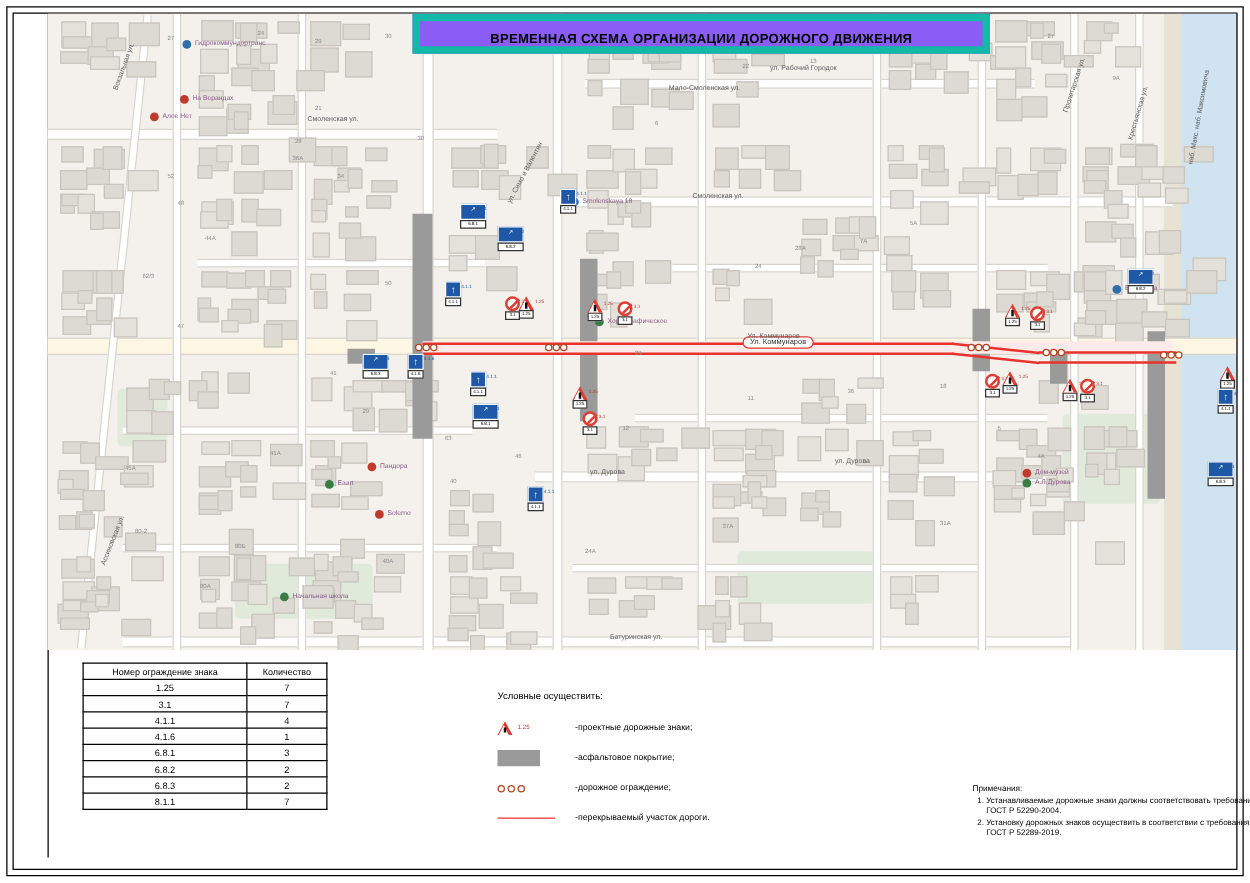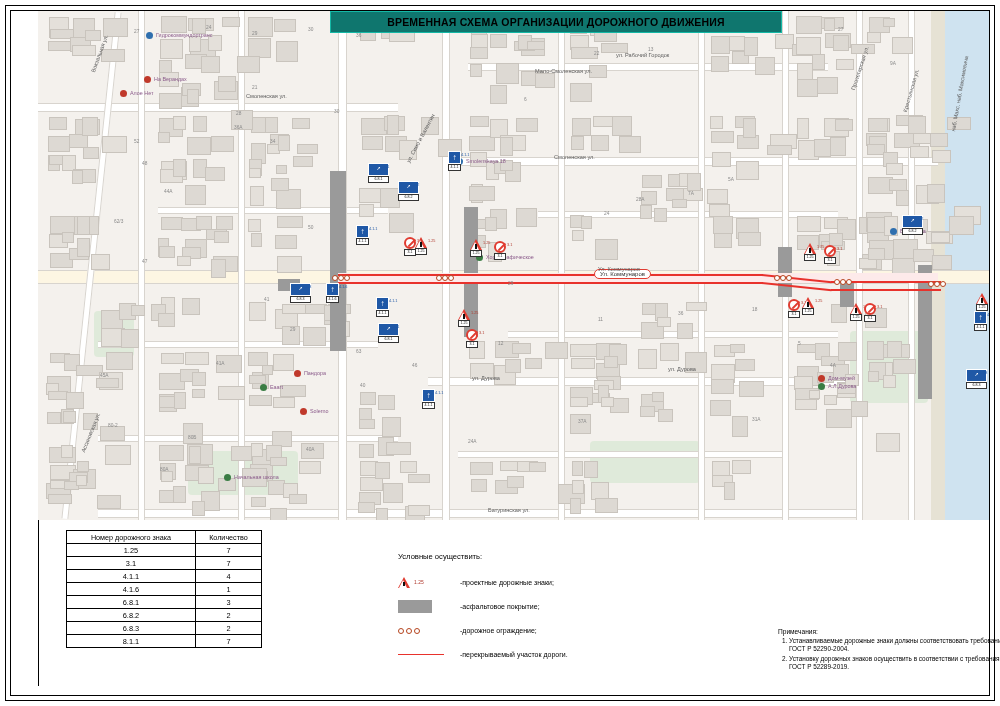--- a/index.html
+++ b/index.html
@@ -46,21 +46,21 @@
   .sign .tri b{position:absolute;left:-1px;top:5.4px;width:2px;height:4.6px;background:#111;z-index:2;display:block;}
   .sign .circ{width:12px;height:12px;border-radius:50%;background:#fff;border:2.4px solid #e03c31;box-sizing:border-box;position:relative;}
   .sign .circ:after{content:"";position:absolute;left:1px;top:3.3px;width:10px;height:2.4px;background:#e03c31;transform:rotate(-45deg);}
   .sign .blue{width:13px;height:13px;background:#1f58a6;border:1px solid #fff;box-sizing:border-box;color:#fff;font-size:8px;line-height:11px;text-align:center;font-weight:bold;}
   .sign .bluerect{background:#1f58a6;border:1px solid #fff;color:#fff;font-size:5px;line-height:8px;text-align:center;padding:0 1px;}
   .plate{background:#fff;border:1px solid #333;color:#111;font-size:3.6px;line-height:5px;text-align:center;padding:0 1px;white-space:nowrap;}
   .sgnlbl{position:absolute;font-size:3.8px;color:#b03a2e;white-space:nowrap;}
   .sgnlbl.b{color:#1f58a6;}
 
   
-  .title-box{position:absolute;left:330px;top:11px;width:450px;height:20px;border:1px solid #14b8a6;background:#0f766e;display:flex;align-items:center;justify-content:center;}
+  .title-box{position:absolute;left:330px;top:11px;width:450px;height:20px;border:6px solid #14b8a6;background:#8b5cf6;display:flex;align-items:flex-end;justify-content:center;}
   .title-box span{font-size:10.5px;font-weight:bold;color:#000;letter-spacing:.2px;}
 
   
   .leftcol{position:absolute;left:11px;top:11px;width:27px;height:675px;border-right:1px solid #000;}
 
   
   .bottom{position:absolute;left:38px;top:520px;width:951px;height:166px;}
 
   
   .tbl{position:absolute;left:28px;top:10px;width:196px;border:1px solid #000;background:#fff;border-collapse:collapse;}
@@ -889,21 +889,21 @@
 
   <div class="title-box">
     <span>ВРЕМЕННАЯ СХЕМА  ОРГАНИЗАЦИИ ДОРОЖНОГО ДВИЖЕНИЯ</span>
   </div>
 
   <div class="bottom">
 
     <table class="tbl">
       <tbody>
       <tr>
-        <th class="hdr">Номер дорожного знака</th>
+        <th class="hdr">Номер ограждение знака</th>
         <th class="hdr">Количество</th>
       </tr>
       </tbody>
         <tbody id="tblrows">
           <tr>
             <td>1.25</td>
             <td>7</td>
           </tr>
           <tr>
             <td>3.1</td>

